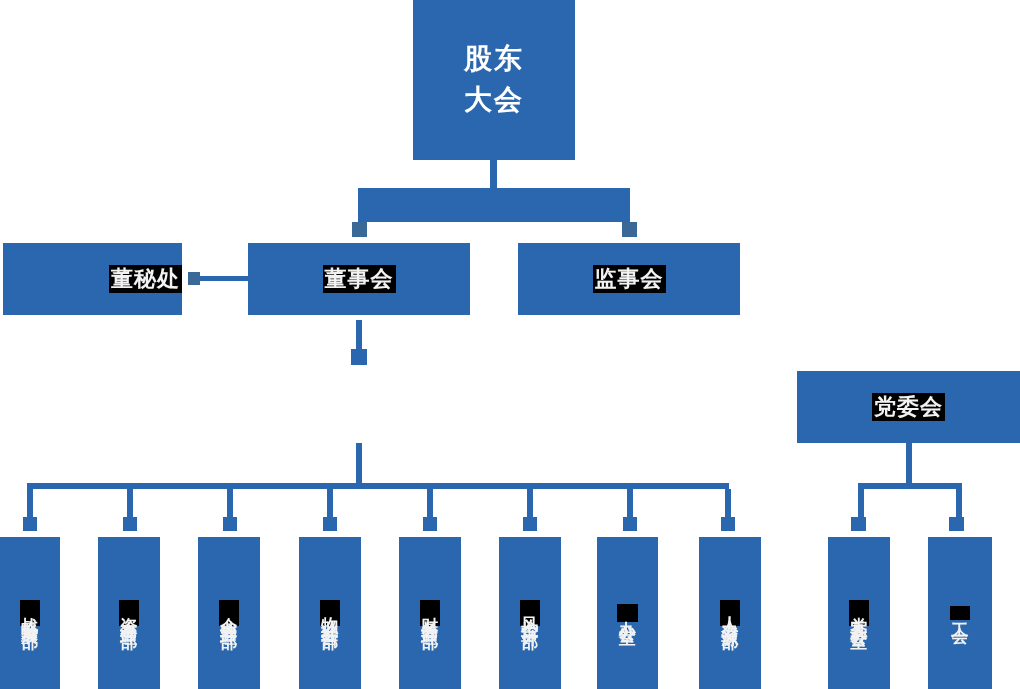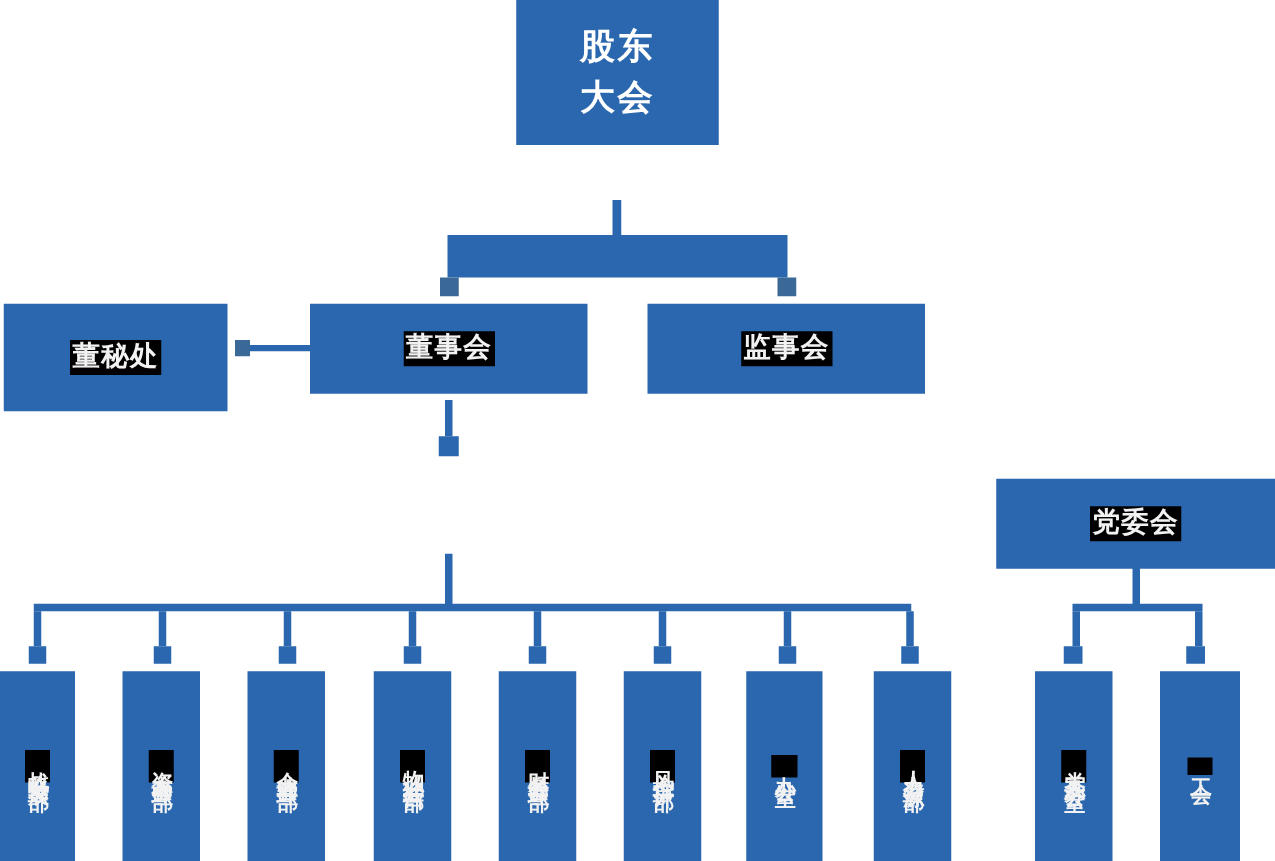--- a/index.html
+++ b/index.html
@@ -19,49 +19,49 @@
   .sqd{position:absolute;background:var(--square);}
   .root-label{color:var(--rootfg);font-size:28px;font-weight:bold;text-align:center;line-height:1.45;letter-spacing:2px;}
   .hlabel{background:var(--labelbg);color:var(--labelfg);font-size:22px;font-weight:bold;letter-spacing:1px;padding:1px 2px;line-height:1.15;white-space:nowrap;}
   .vlabel{background:var(--labelbg);color:var(--labelfg);font-size:17px;font-weight:bold;writing-mode:vertical-rl;text-orientation:upright;letter-spacing:4px;line-height:1.1;padding:3px 1px;}
 </style>
 </head>
 <body>
 
 <div class="canvas">
 
-  <div class="box" style="left:413px;top:0;width:162px;height:116px;">
+  <div class="box" style="left:413px;top:0;width:162px;height:160px;">
     <div class="root-label">
       <div>股东</div>
       <div>大会</div>
     </div>
   </div>
 
   <div class="line" style="left:490px;top:160px;width:7px;height:28px;"></div>
   <div class="line" style="left:358px;top:188px;width:272px;height:34px;"></div>
   <div class="sqd" style="left:352px;top:222px;width:15px;height:15px;"></div>
   <div class="sqd" style="left:622px;top:222px;width:15px;height:15px;"></div>
 
-  <div class="box" style="left:3px;top:243px;width:179px;height:86px;">
+  <div class="box" style="left:3px;top:243px;width:179px;height:72px;justify-content:flex-end;">
     <span class="hlabel">董秘处</span>
   </div>
   <div class="box" style="left:248px;top:243px;width:222px;height:72px;">
     <span class="hlabel">董事会</span>
   </div>
   <div class="box" style="left:518px;top:243px;width:222px;height:72px;">
     <span class="hlabel">监事会</span>
   </div>
 
   <div class="sqd" style="left:188px;top:272px;width:12px;height:13px;"></div>
   <div class="line" style="left:200px;top:276px;width:48px;height:5px;"></div>
 
   <div class="line" style="left:356px;top:320px;width:6px;height:29px;"></div>
   <div class="sq" style="left:351px;top:349px;width:16px;height:16px;"></div>
 
-  <div class="box" style="left:797px;top:383px;width:223px;height:72px;">
+  <div class="box" style="left:797px;top:371px;width:223px;height:72px;">
     <span class="hlabel">党委会</span>
   </div>
 
   <div class="line" style="left:356px;top:443px;width:6px;height:41px;"></div>
   <div class="line" style="left:27px;top:483px;width:702px;height:6px;"></div>
   <div class="line" style="left:27px;top:489px;width:6px;height:28px;"></div>
   <div class="line" style="left:127px;top:489px;width:6px;height:28px;"></div>
   <div class="line" style="left:227px;top:489px;width:6px;height:28px;"></div>
   <div class="line" style="left:327px;top:489px;width:6px;height:28px;"></div>
   <div class="line" style="left:427px;top:489px;width:6px;height:28px;"></div>

